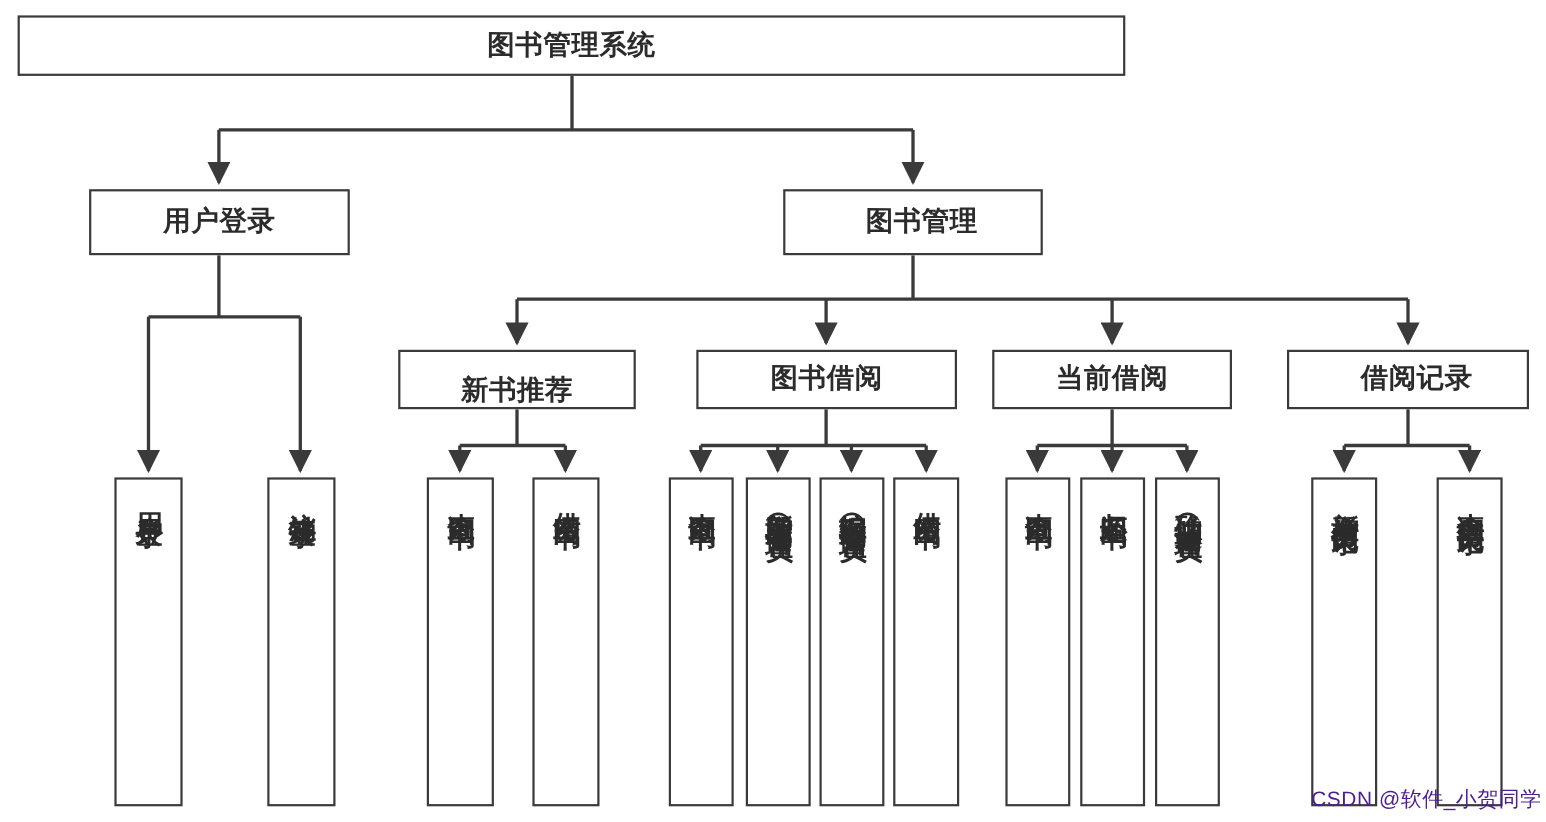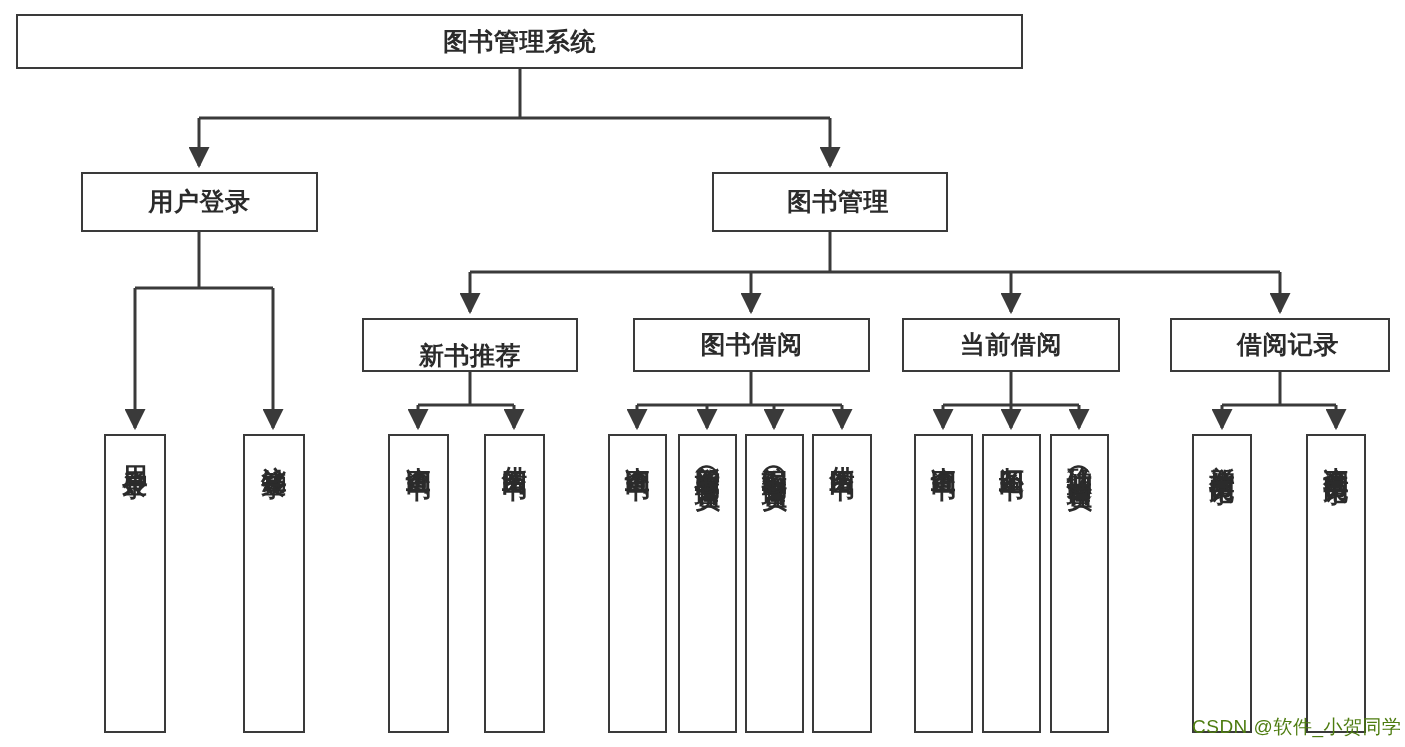--- a/index.html
+++ b/index.html
@@ -61,21 +61,21 @@
     max-height: 286px;
   }
   .node-vertical.tall .node-label {
     max-height: 286px;
   }
   .watermark {
     position: absolute;
     left: 1192px;
     top: 714px;
     font-size: 19px;
-    color: #4d7c0f;
+    color: #4c1d95;
     white-space: nowrap;
     letter-spacing: 0.5px;
     font-family: "Liberation Sans", "DejaVu Sans", sans-serif;
   }
 </style>
 </head>
 <body>
 
 <div id="diagram-root">
 

